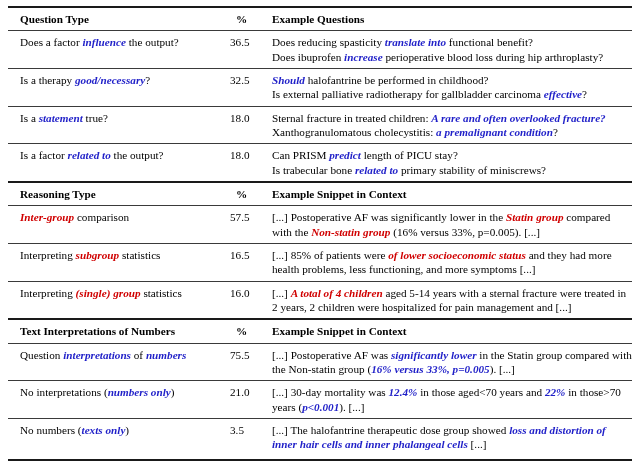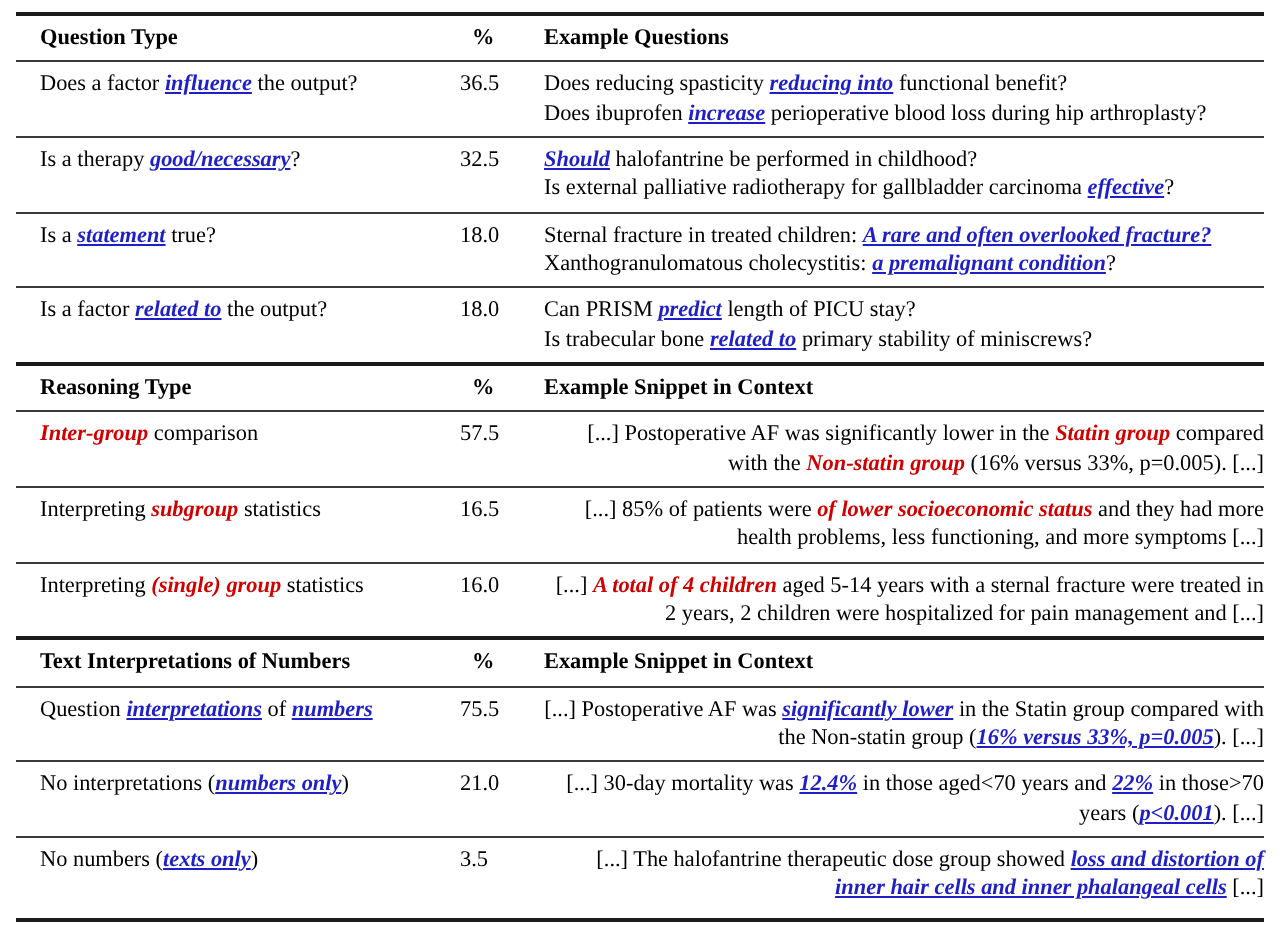--- a/index.html
+++ b/index.html
@@ -52,23 +52,23 @@
     padding-bottom: 4px;
   }
 
   td.type  { padding-left: 12px; padding-right: 6px; }
   td.pct   { padding-right: 8px; }
   td.pct.hdrpct { text-align: left; padding-left: 6px; padding-right: 0; }
   td.ex    { padding-left: 10px; }
 
   .ex-line { display: block; white-space: normal; }
   .ex-just { text-align: justify; text-justify: inter-word; }
-  .ex-just:last-child { text-align: right; }
+  .ex-just:last-child { text-align: left; }
 
-  .blue { color: #1f1fc8; font-weight: bold; font-style: italic; text-decoration: underline; }
+  .blue { color: #1f1fc8; font-weight: bold; font-style: italic; }
   .red  { color: #d00000; font-weight: bold; font-style: italic; }
 
   .bottom-rule {
     width: 624px;
     border-top: 2.1px solid #1a1a1a;
     margin-top: 3px;
   }
 </style>
 </head>
 <body>
@@ -84,21 +84,21 @@
     <tbody id="tbody">
         <tr class="hdr rule-thick">
           <td class="type">Question Type</td>
           <td class="pct hdrpct">%</td>
           <td class="ex">Example Questions</td>
         </tr>
         <tr class="row rule-thin">
           <td class="type"><span>Does a factor </span><span class="blue">influence</span><span> the output?</span></td>
           <td class="pct">36.5</td>
           <td class="ex">
-            <span class="ex-line"><span>Does reducing spasticity </span><span class="blue">reducing into</span><span> functional benefit?</span></span>
+            <span class="ex-line"><span>Does reducing spasticity </span><span class="blue">translate into</span><span> functional benefit?</span></span>
             <span class="ex-line"><span>Does ibuprofen </span><span class="blue">increase</span><span> perioperative blood loss during hip arthroplasty?</span></span>
           </td>
         </tr>
         <tr class="row rule-thin">
           <td class="type"><span>Is a therapy </span><span class="blue">good/necessary</span><span>?</span></td>
           <td class="pct">32.5</td>
           <td class="ex">
             <span class="ex-line"><span class="blue">Should</span><span> halofantrine be performed in childhood?</span></span>
             <span class="ex-line"><span>Is external palliative radiotherapy for gallbladder carcinoma </span><span class="blue">effective</span><span>?</span></span>
           </td>

